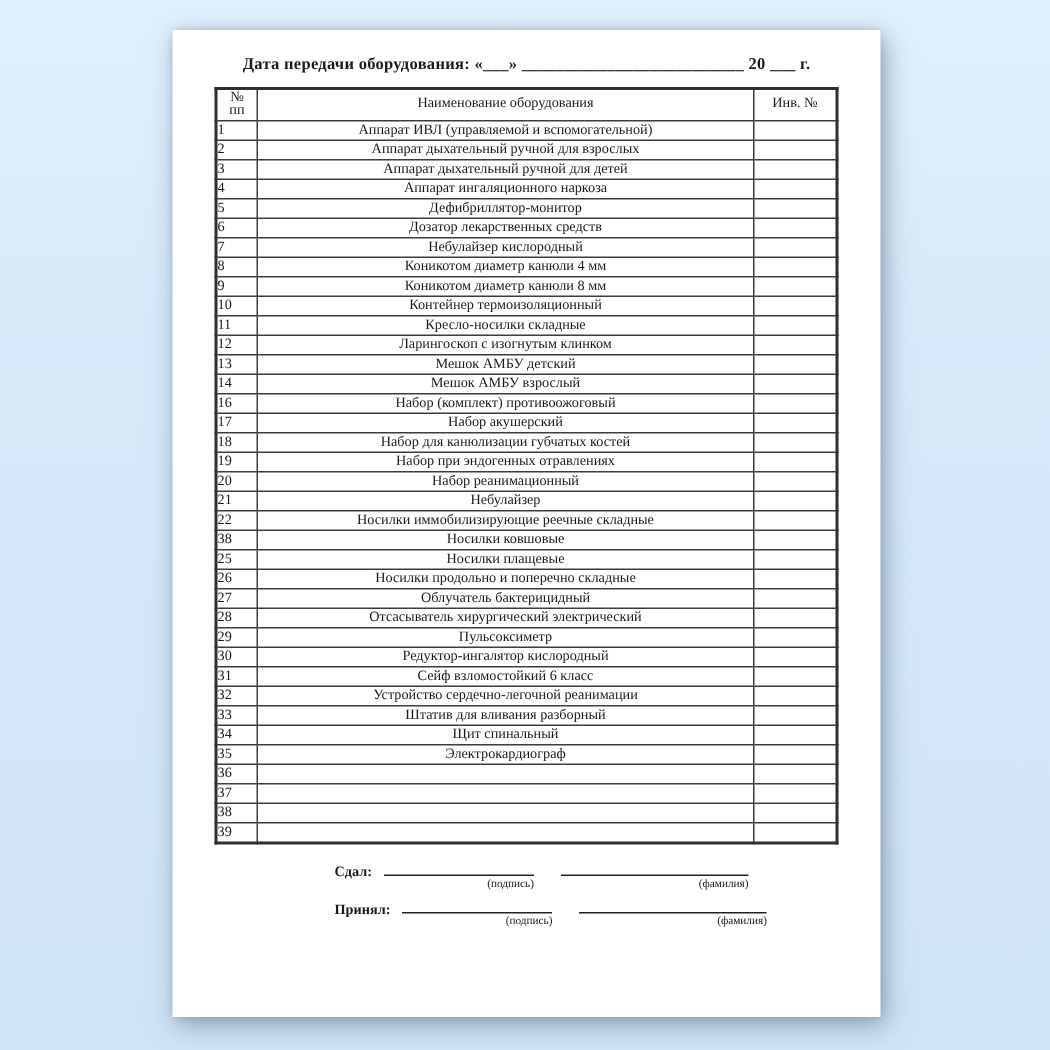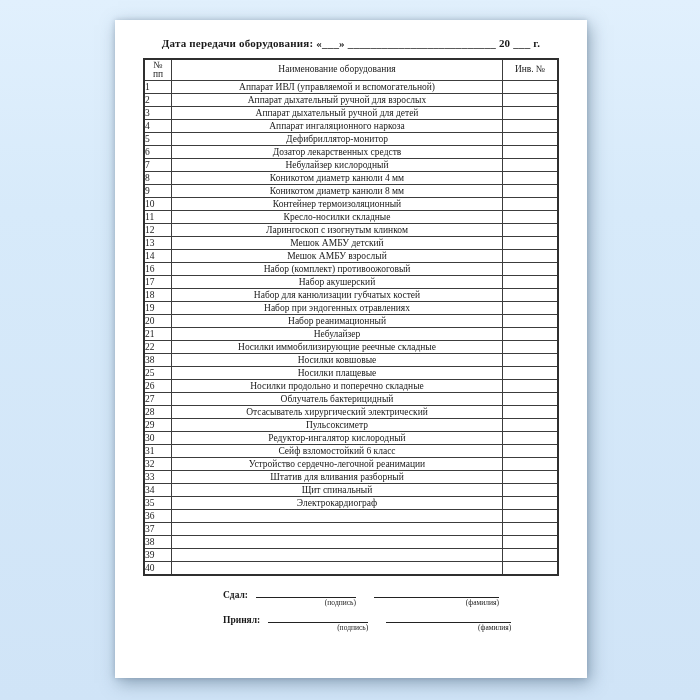--- a/index.html
+++ b/index.html
@@ -344,25 +344,20 @@
         <td class="cell-name"></td>
         <td class="cell-inv"></td>
       </tr>
 
       <tr>
         <td class="cell-num">39</td>
         <td class="cell-name"></td>
         <td class="cell-inv"></td>
       </tr>
 
-      <tr>
-        <td class="cell-num">40</td>
-        <td class="cell-name"></td>
-        <td class="cell-inv"></td>
-      </tr>
     </tbody>
     </table>
 
     <div class="sig-block">
       <div class="sig-row">
         <span class="sig-label">Сдал:</span>
         <span class="sig-line w1">
           <span class="sig-caption">(подпись)</span>
         </span>
         <span class="sig-line w2">

